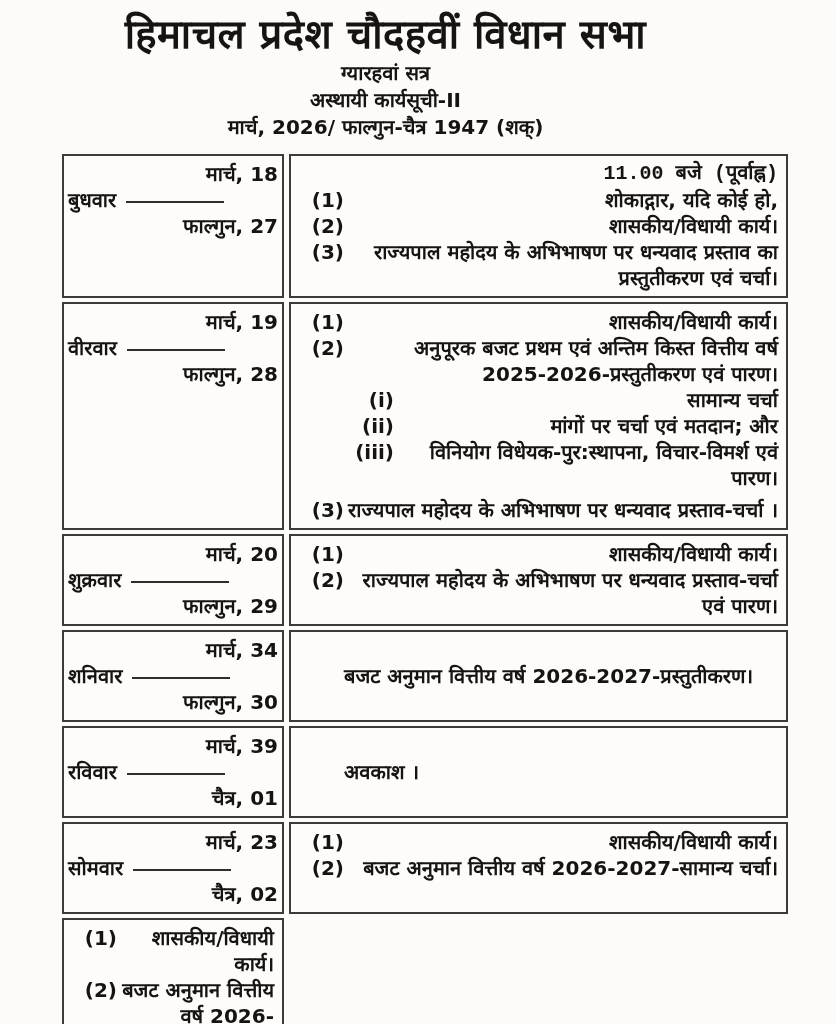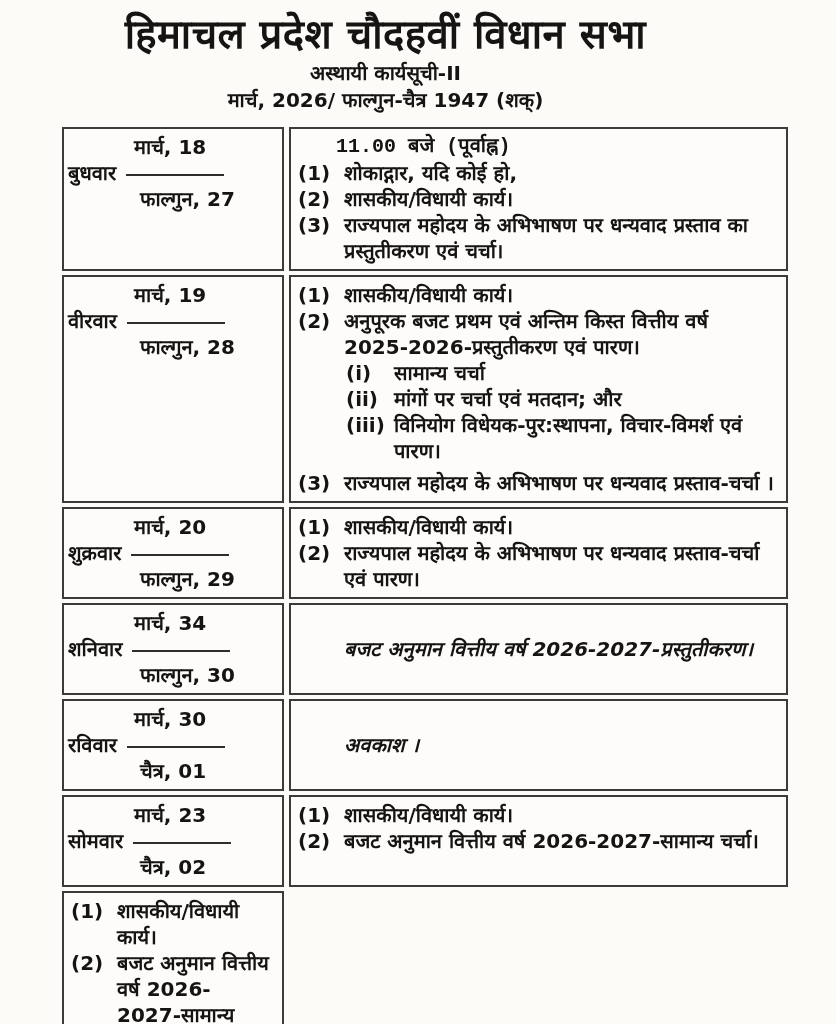--- a/index.html
+++ b/index.html
@@ -42,20 +42,21 @@
   .table-wrap {
     margin: 13px 48px 0 62px; 
     width: 726px;
     box-sizing: border-box;
   }
   .row-box {
     display: grid;
     grid-template-columns: 222px 1fr;
     column-gap: 5px;
     margin-bottom: 4px;
+    text-align: right;
   }
   .cell {
     border: 2px solid #3b3b3b;
     box-sizing: border-box;
     background: #fdfcfa;
     min-height: 86px;
     font-size: 20px;
     line-height: 26px;
   }
   .cell-left {
@@ -90,29 +91,30 @@
     display: grid;
     grid-template-columns: 48px 1fr;
     align-items: start;
   }
   .item .num { padding-left: 2px; }
   .sub-list { margin-bottom: 6px; }
   .sub-item {
     display: grid;
     grid-template-columns: 50px 1fr;
   }
-  .note { padding-left: 48px; font-style: italic; }
+  .note { padding-left: 48px; }
 </style>
 </head>
 <body>
 
 <div class="page">
 
   <div class="header">
     <h1 class="doc-title">हिमाचल प्रदेश चौदहवीं विधान सभा</h1>
+    <div class="sub-line">ग्यारहवां सत्र</div>
     <div class="sub-line">अस्थायी कार्यसूची-II</div>
     <div class="sub-line">मार्च, 2026/ फाल्गुन-चैत्र 1947 (शक्)</div>
   </div>
 
   <div class="table-wrap" id="schedule-table">
       <div class="row-box">
         <div class="cell cell-left">
           <span class="dl greg-line">मार्च, 18</span>
           <span class="dl wd-line">
             <span class="wd">बुधवार</span>
@@ -218,21 +220,21 @@
             <span class="dash"></span>
           </span>
           <span class="dl hindu-line">फाल्गुन, 30</span>
         </div>
         <div class="cell cell-right note-cell">
           <div class="note">बजट अनुमान वित्तीय वर्ष 2026-2027-प्रस्तुतीकरण।</div>
         </div>
       </div>
       <div class="row-box">
         <div class="cell cell-left">
-          <span class="dl greg-line">मार्च, 30</span>
+          <span class="dl greg-line">मार्च, 39</span>
           <span class="dl wd-line">
             <span class="wd">रविवार</span>
             <span class="dash"></span>
           </span>
           <span class="dl hindu-line">चैत्र, 01</span>
         </div>
         <div class="cell cell-right note-cell">
           <div class="note">अवकाश ।</div>
         </div>
       </div>

